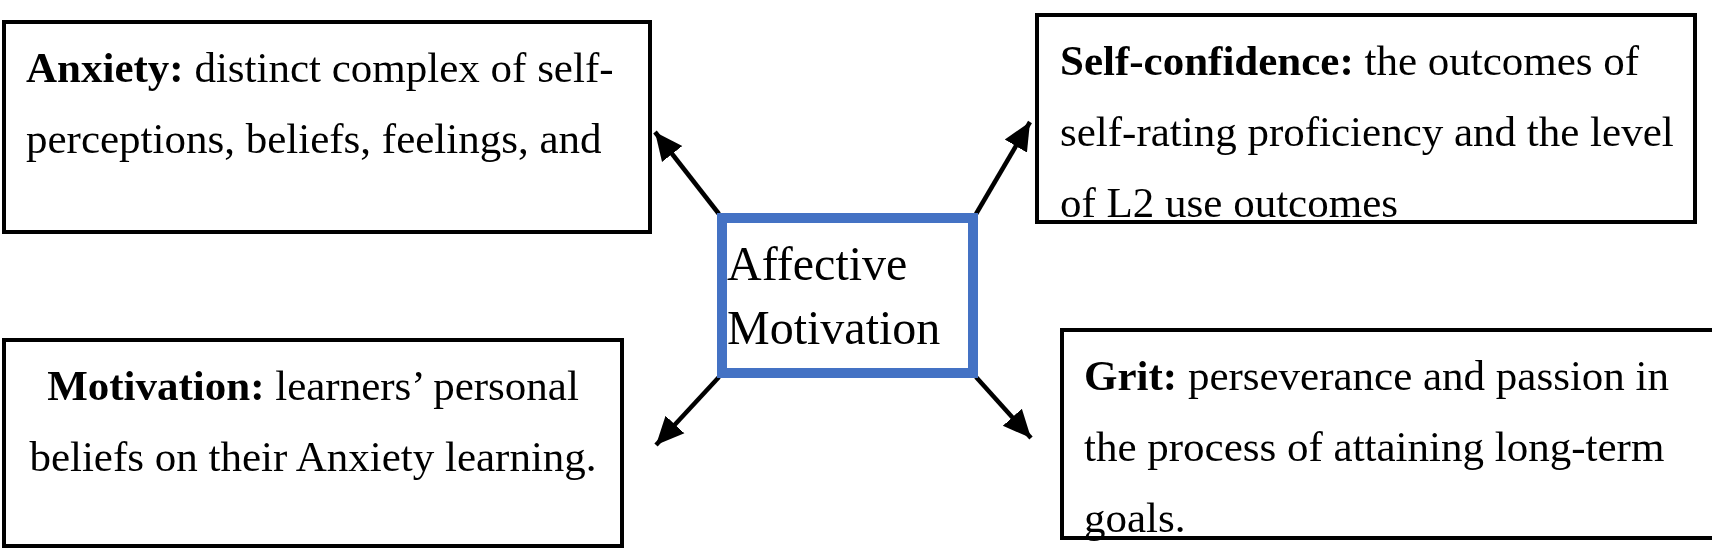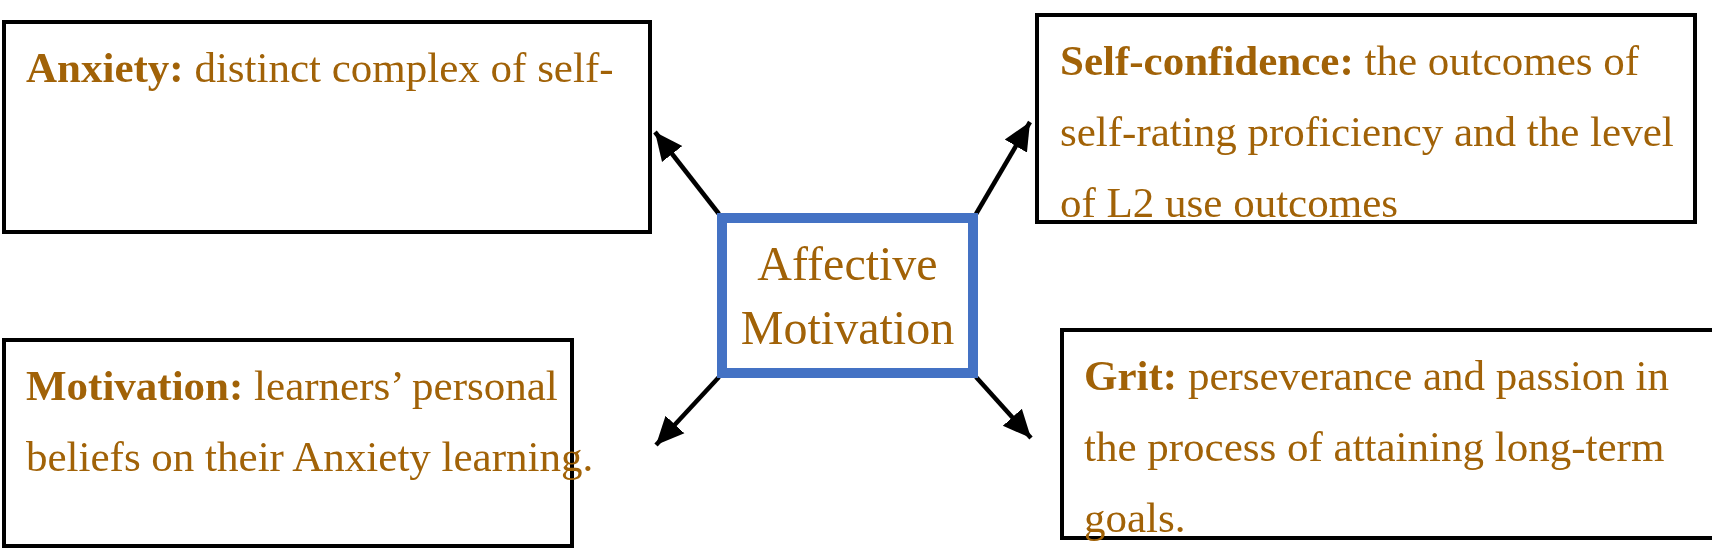--- a/index.html
+++ b/index.html
@@ -2,49 +2,49 @@
 <html><head>
 <meta charset="utf-8">
 <style>
   html, body { margin: 0; padding: 0; background: #ffffff; }
   .canvas {
     position: relative;
     width: 1712px;
     height: 553px;
     background: #ffffff;
     font-family: "Liberation Serif", "DejaVu Serif", serif;
-    color: #a16207;
+    color: #000000;
     overflow: hidden;
   }
   .node {
     position: absolute;
     box-sizing: border-box;
     background: #ffffff;
     border: 4px solid #000000;
     font-size: 43px;
     line-height: 71px;
     padding: 8px 20px;
     white-space: nowrap;
   }
   .node p { margin: 0; }
   .term { font-weight: 700; }
   .node-anxiety        { left: 2px;    top: 20px;  width: 650px; height: 214px; }
   .node-selfconfidence { left: 1035px; top: 13px;  width: 662px; height: 211px; padding-left: 21px; }
-  .node-motivation     { left: 2px;    top: 338px; width: 572px; height: 210px; }
+  .node-motivation     { left: 2px;    top: 338px; width: 622px; height: 210px; text-align: center; }
   .node-grit           { left: 1034px; top: 328px; width: 663px; height: 212px; margin-left: 26px; }
   .center-node {
     position: absolute;
     left: 717px; top: 213px;
     width: 261px; height: 165px;
     box-sizing: border-box;
     background: #ffffff;
     border: 10px solid #4472C4;
     display: flex;
     flex-direction: column;
-    align-items: center;
+    align-items: flex-start;
     justify-content: center;
     text-align: center;
     font-size: 48px;
     line-height: 64px;
     white-space: nowrap;
   }
   .arrows {
     position: absolute;
     left: 0; top: 0;
     width: 1712px;
@@ -63,20 +63,21 @@
       </marker>
     </defs>
     <line x1="719" y1="214" x2="655" y2="132" stroke-width="4.5" marker-end="url(#arrowhead)" stroke="#000000"></line>
     <line x1="976" y1="214" x2="1030" y2="122" stroke-width="4.5" marker-end="url(#arrowhead)" stroke="#000000"></line>
     <line x1="719" y1="377" x2="656" y2="445" stroke-width="4.5" marker-end="url(#arrowhead)" stroke="#000000"></line>
     <line x1="976" y1="377" x2="1031" y2="438" stroke-width="4.5" marker-end="url(#arrowhead)" stroke="#000000"></line>
   </svg>
 
   <div class="node node-anxiety">
     <p><b class="term">Anxiety:</b> <span>distinct complex of self-</span></p>
+    <p>perceptions, beliefs, feelings, and</p>
   </div>
 
   <div class="node node-selfconfidence">
     <p><b class="term">Self-confidence:</b> <span>the outcomes of</span></p>
     <p>self-rating proficiency and the level</p>
     <p>of L2 use outcomes</p>
   </div>
 
   <div class="node node-motivation">
     <p><b class="term">Motivation:</b> <span>learners’ personal</span></p>

